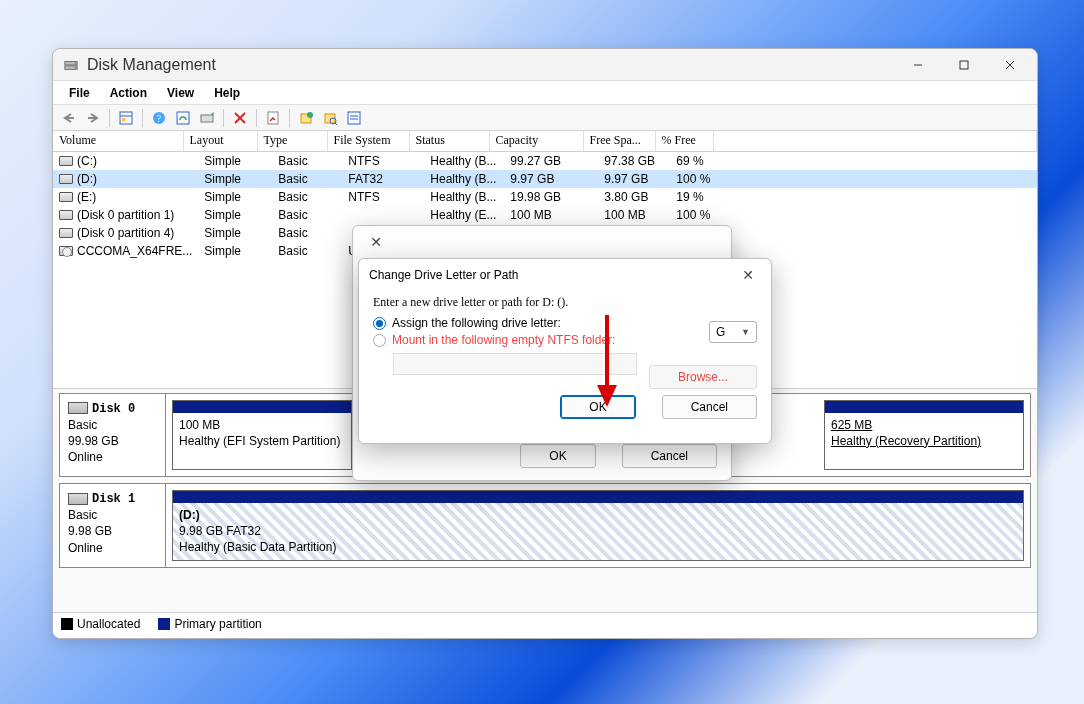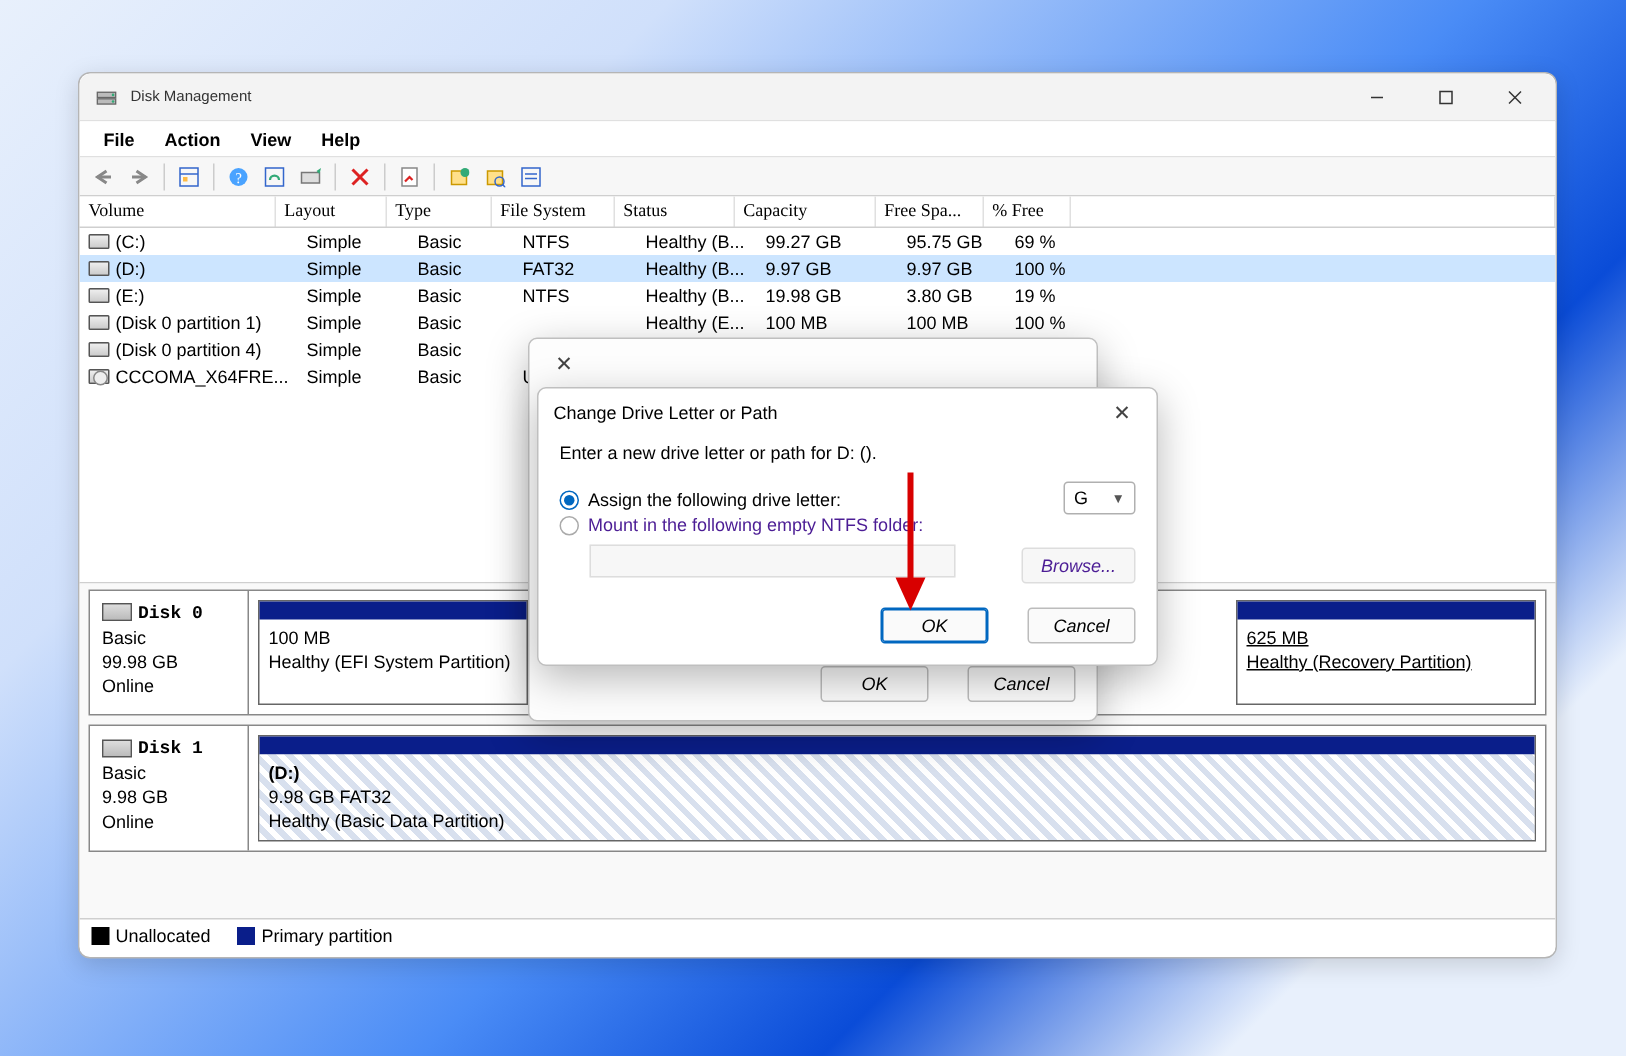--- a/index.html
+++ b/index.html
@@ -10,21 +10,21 @@
   
   .window {
     position:absolute; left:52px; top:48px; width:986px; height:591px;
     background:#fff; border:1px solid #b5b5b5; border-radius:8px;
     box-shadow:0 4px 16px rgba(0,0,0,.15);
     display:flex; flex-direction:column;
     overflow:hidden;
   }
   .titlebar { height:32px; display:flex; align-items:center; padding:0 4px 0 10px; background:#f3f3f3; border-bottom:1px solid #e0e0e0; border-radius:8px 8px 0 0;}
   .titlebar .app-icon { width:16px; height:16px; margin-right:8px; display:inline-flex; align-items:center; justify-content:center; color:#555; }
-  .titlebar .title { flex:1; color:#333; font-size:10px; }
+  .titlebar .title { flex:1; color:#333; font-size:16px; }
   .titlebar .winbtn { width:46px; height:32px; display:flex; align-items:center; justify-content:center; color:#333; }
   .menubar { height:24px; display:flex; align-items:stretch; padding:0 6px; border-bottom:1px solid #e0e0e0; background:#fff;}
   .menubar .menu { padding:3px 10px; display:flex; align-items:center;font-weight:bold; }
   .toolbar { height:26px; display:flex; align-items:center; padding:0 6px; gap:4px; border-bottom:1px solid #cfcfcf; background:#f7f7f7;}
   .toolbar .tbtn { width:20px; height:20px; display:flex; align-items:center; justify-content:center; border:1px solid transparent;}
   .toolbar .sep { width:1px; height:18px; background:#ccc; margin:0 2px; }
   
   .vol-table { border-collapse:collapse; width:100%; }
   .vol-wrap { border-bottom:1px solid #cfcfcf; }
   .vol-table th { text-align:left; font-weight:400; background:#fff; border-right:1px solid #e0e0e0; border-bottom:1px solid #cfcfcf; padding:2px 6px; height:20px;font-family:Liberation Serif, serif; }
@@ -58,26 +58,26 @@
   .dlg-title .x { width:26px; height:24px; display:flex; align-items:center; justify-content:center; color:#444; font-size:14px;}
   .dlg2 .dlg-title { color:#000; }
   .dlg-body { padding:4px 14px 10px 14px; }
   .radio-row{ display:flex; align-items:center; gap:6px; margin:3px 0; }
   .radio { width:13px; height:13px; border:1px solid #0067c0; border-radius:50%; display:inline-flex; align-items:center; justify-content:center; }
   .radio.sel::after{ content:""; width:7px; height:7px; background:#0067c0; border-radius:50%; }
   .radio.dis{ border-color:#aaa; }
   .ntfs-input { margin:6px 0 0 20px; width:244px; height:22px; border:1px solid #ddd; background:#f7f7f7; }
   .letter-select { position:absolute; right:14px; top:62px; width:48px; height:22px; border:1px solid #b0b0b0; border-radius:3px; display:flex; align-items:center; padding:0 6px; justify-content:space-between; background:#fff;}
   .letter-select .chev{ font-size:9px; color:#555; }
-  .btn { display:inline-flex; align-items:center; justify-content:center; height:24px; min-width:72px; border:1px solid #bcbcbc; border-radius:3px; background:#fafafa; padding:0 12px;font-style:italic; }
+  .btn { display:inline-flex; align-items:center; justify-content:center; height:24px; min-width:72px; border:1px solid #bcbcbc; border-radius:3px; background:#fafafa; padding:0 28px; }
   .btn.primary { border:1px solid #0067c0; box-shadow:inset 0 0 0 1px #0067c0; }
   .dlg-footer{ display:flex; justify-content:flex-end; gap:26px; padding:10px 14px 12px; }
   .dlg1 .dlg-footer{ position:absolute; right:0; bottom:0; }
   .browse{ position:absolute; right:14px; top:106px; min-width:60px; color:#888; border-color:#ddd; background:#f7f7f7;}
-  .ghosted{ color:#4c1d95; }
+  .ghosted{ color:#ef4444; }
 
   
   .arrow { position:absolute; left:595px; top:311px; width:24px; height:98px; pointer-events:none; }
 
 </style>
 </head>
 <body>
 
 <div class="window">
   <div class="titlebar">
@@ -233,21 +233,21 @@
             <col>
         </colgroup>
         <tbody id="vol-rows">
             <tr>
               <td><span class="vol-icon"></span>(C:)</td>
               <td>Simple</td>
               <td>Basic</td>
               <td>NTFS</td>
               <td>Healthy (B...</td>
               <td>99.27 GB</td>
-              <td>95.75 GB</td>
+              <td>97.38 GB</td>
               <td>69 %</td>
               <td></td>
             </tr>
             <tr class="sel">
               <td><span class="vol-icon"></span>(D:)</td>
               <td>Simple</td>
               <td>Basic</td>
               <td>FAT32</td>
               <td>Healthy (B...</td>
               <td>9.97 GB</td>
@@ -353,21 +353,21 @@
     <span class="btn">Cancel</span>
   </div>
 </div>
 
 <div class="dialog dlg2">
   <div class="dlg-title">
     <span class="t">Change Drive Letter or Path</span>
     <span class="x">✕</span>
   </div>
   <div class="dlg-body">
-    <div style="margin-bottom:17px;">Enter a new drive letter or path for D: ().</div>
+    <div style="margin-bottom:6px;font-family:Liberation Serif, serif;">Enter a new drive letter or path for D: ().</div>
     <div class="radio-row">
       <span class="radio sel"></span>
       <span>Assign the following drive letter:</span>
     </div>
     <div class="radio-row ghosted">
       <span class="radio dis"></span>
       <span>Mount in the following empty NTFS folder:</span>
     </div>
     <div class="ntfs-input"></div>
   </div>

